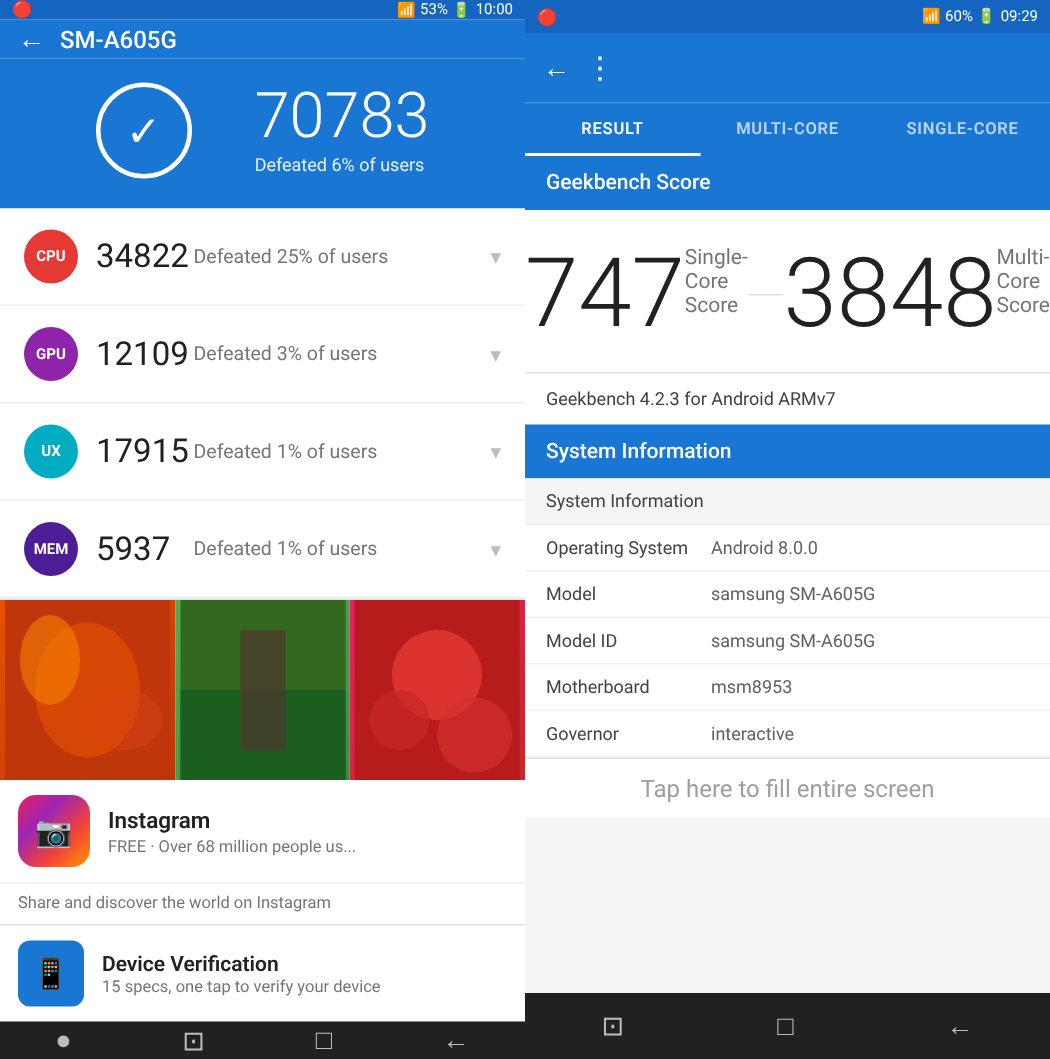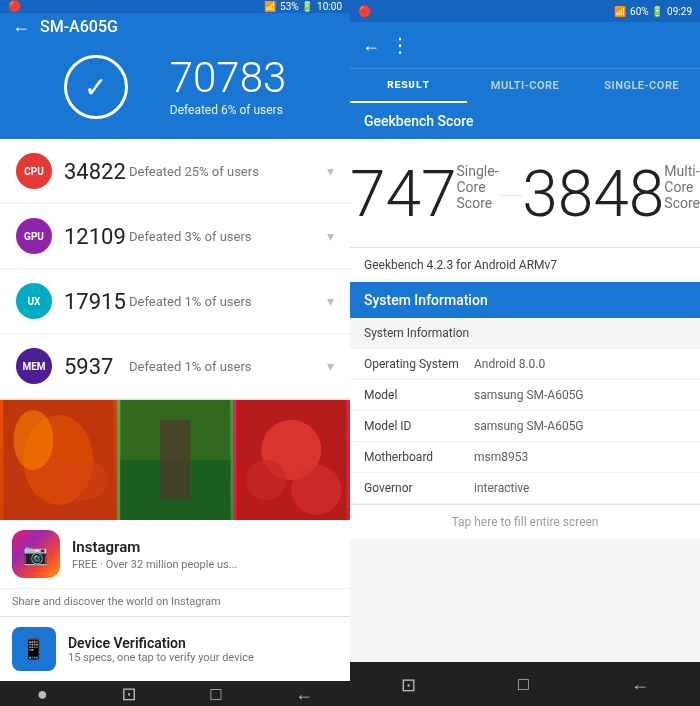--- a/index.html
+++ b/index.html
@@ -331,21 +331,20 @@
       font-size: 11px;
       font-weight: 600;
       color: rgba(255,255,255,0.7);
       cursor: pointer;
       letter-spacing: 0.5px;
     }
 
     .tab.active {
       color: white;
       border-bottom: 2px solid white;
-      font-family: Liberation Mono, monospace;
     }
 
     .section-title {
       background: #1976d2;
       color: white;
       padding: 10px 14px;
       font-size: 14px;
       font-weight: 500;
     }
 
@@ -419,21 +418,21 @@
     }
 
     .sys-val {
       color: #616161;
       flex: 1;
     }
 
     .fill-screen {
       text-align: center;
       padding: 10px;
-      font-size: 12px;
+      font-size: 16px;
       color: #9e9e9e;
       background: white;
       border-top: 1px solid #e0e0e0;
     }
 
     .bottom-nav-right {
       height: 44px;
       background: #212121;
       display: flex;
       align-items: center;
@@ -529,21 +528,21 @@
           <circle cx="30" cy="80" r="20" fill="#c62828" opacity="0.7"></circle>
           <circle cx="80" cy="90" r="25" fill="#d32f2f" opacity="0.7"></circle>
         </svg>
       </div>
     </div>
 
     <div class="ad-content">
       <div class="app-icon-placeholder">📷</div>
       <div class="app-info">
         <div class="app-name">Instagram</div>
-        <div class="app-sub">FREE · Over 32 million people us...</div>
+        <div class="app-sub">FREE · Over 68 million people us...</div>
       </div>
     </div>
     <div class="ad-tagline">Share and discover the world on Instagram</div>
   </div>
 
   <div class="device-verify">
     <div class="verify-icon">📱</div>
     <div class="verify-text">
       <div class="verify-title">Device Verification</div>
       <div class="verify-sub">15 specs, one tap to verify your device</div>

